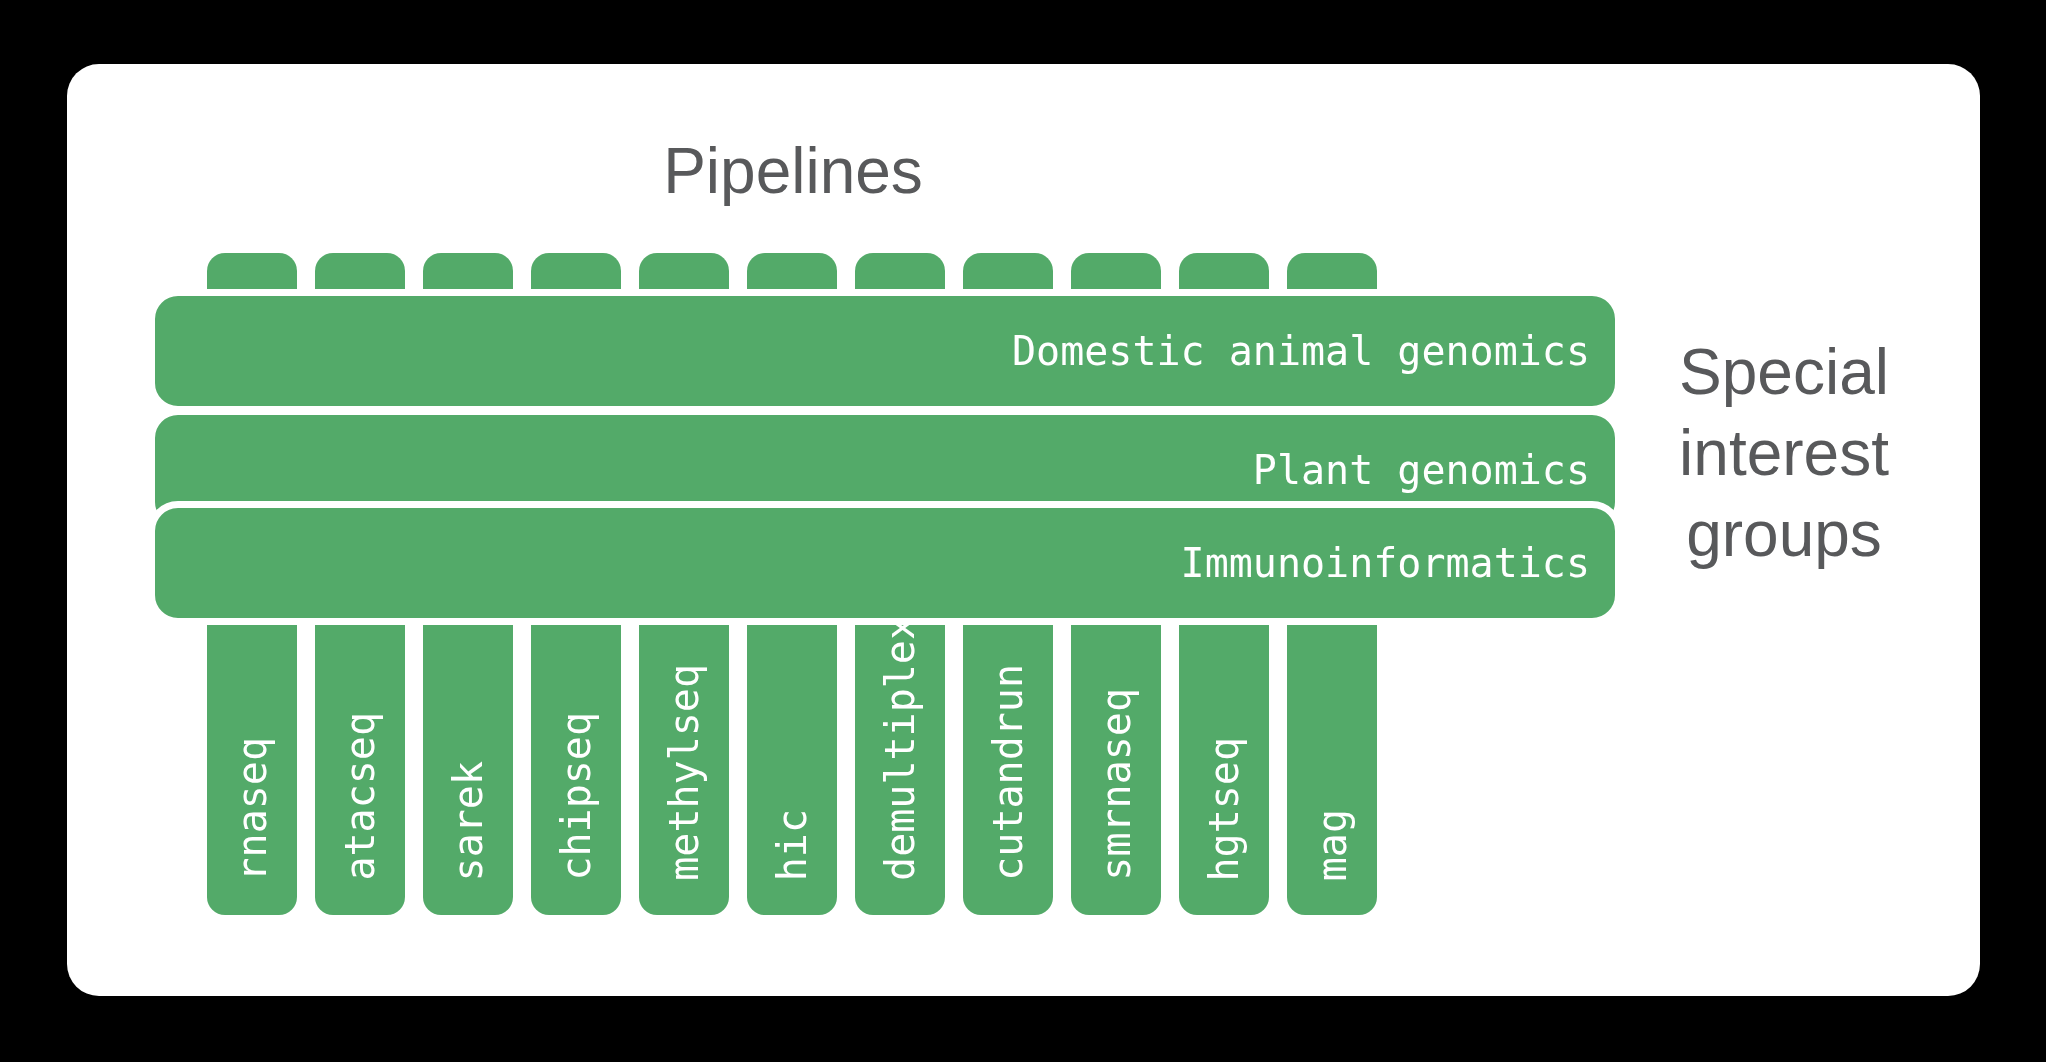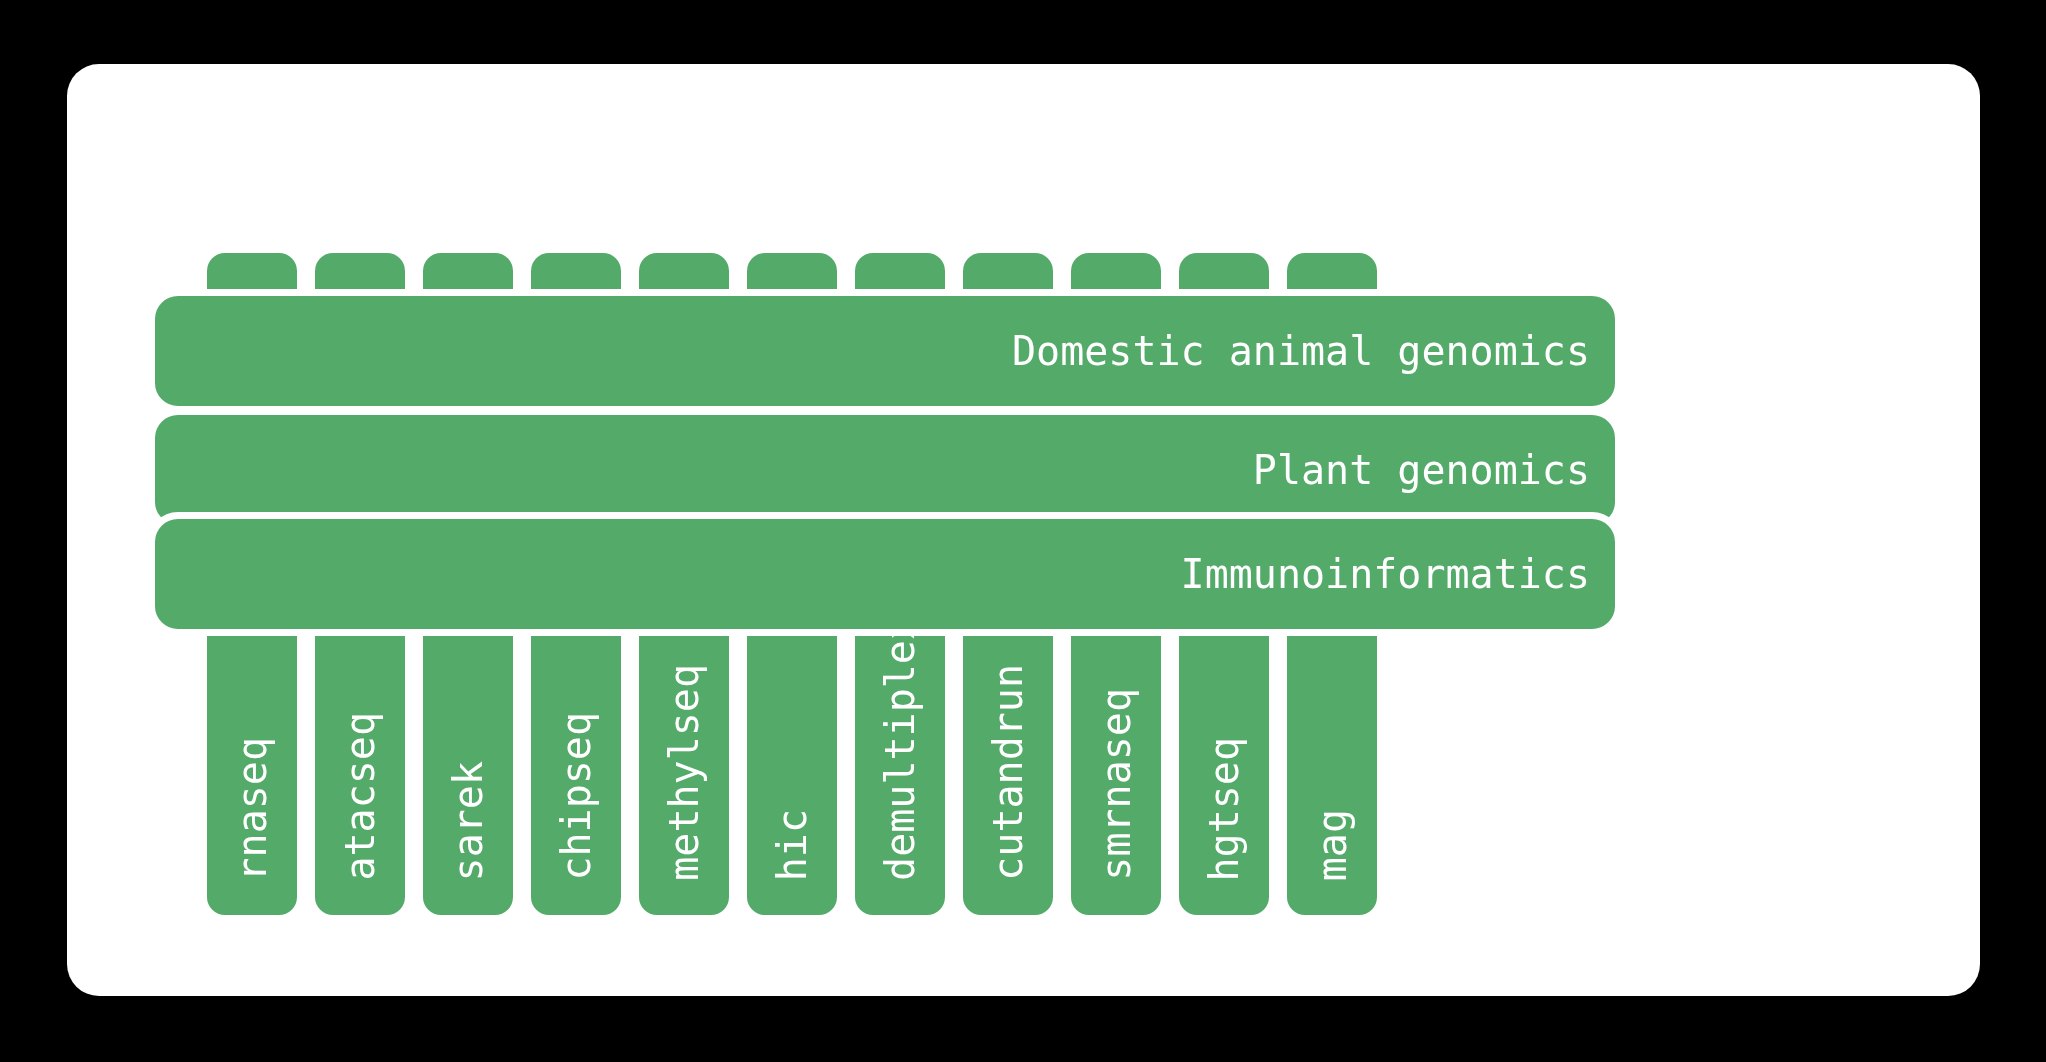--- a/index.html
+++ b/index.html
@@ -95,20 +95,21 @@
     font-size: 40px;
     line-height: 1;
     white-space: nowrap;
   }
 </style>
 </head>
 <body>
 
 <div class="page" id="page" style="--green: #53aa69; --label: #ffffff; --heading: #58595b; --card: #ffffff; --bg: #000000;">
   <div class="card">
+    <div class="title">Pipelines</div>
 
     <div id="columns">
         <div class="col" style="left: 140px;">
           <span class="col-label">rnaseq</span>
         </div>
         <div class="col" style="left: 248px;">
           <span class="col-label">atacseq</span>
         </div>
         <div class="col" style="left: 356px;">
           <span class="col-label">sarek</span>
@@ -139,19 +140,20 @@
         </div>
       </div>
 
     <div id="bars">
         <div class="bar" style="top: 225px;">
           <span class="bar-label">Domestic animal genomics</span>
         </div>
         <div class="bar" style="top: 344px;">
           <span class="bar-label">Plant genomics</span>
         </div>
-        <div class="bar" style="top: 448px; text-align: center;">
+        <div class="bar" style="top: 437px; text-align: center;">
           <span class="bar-label">Immunoinformatics</span>
         </div>
       </div>
 
+    <div class="right-label">Special interest groups</div>
   </div>
 </div>
 
 </body></html>

